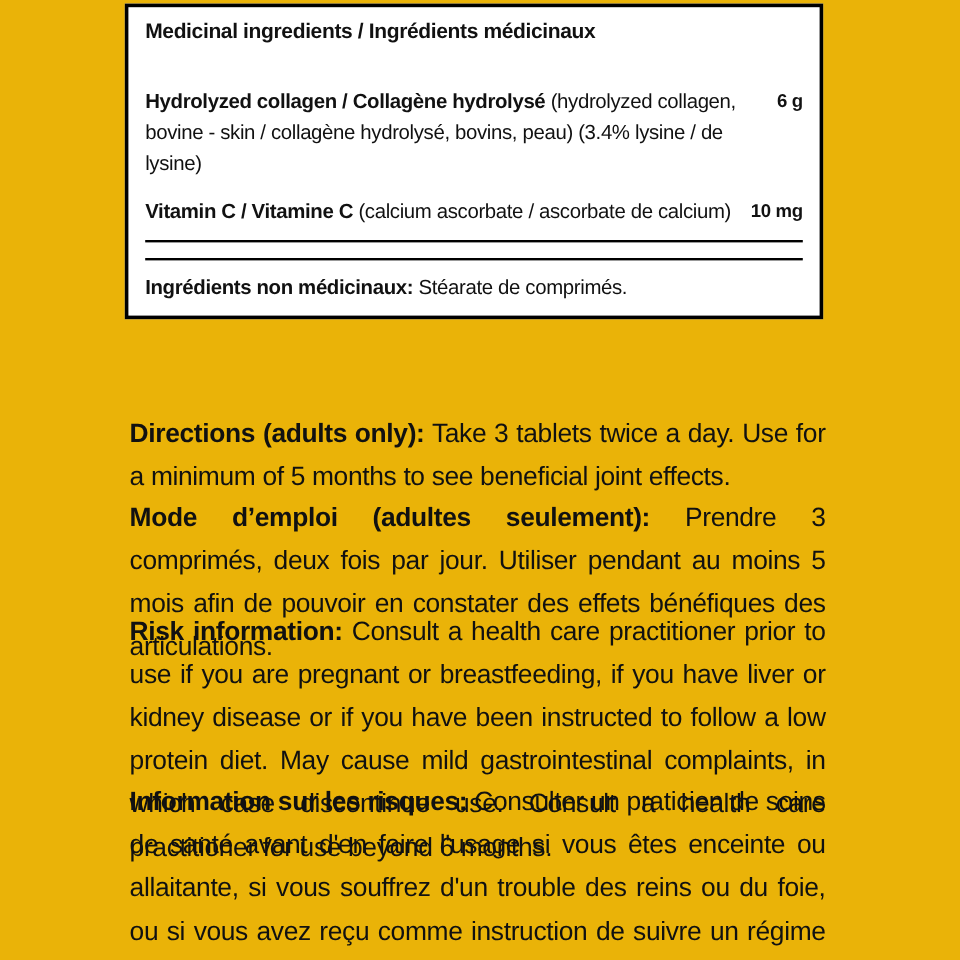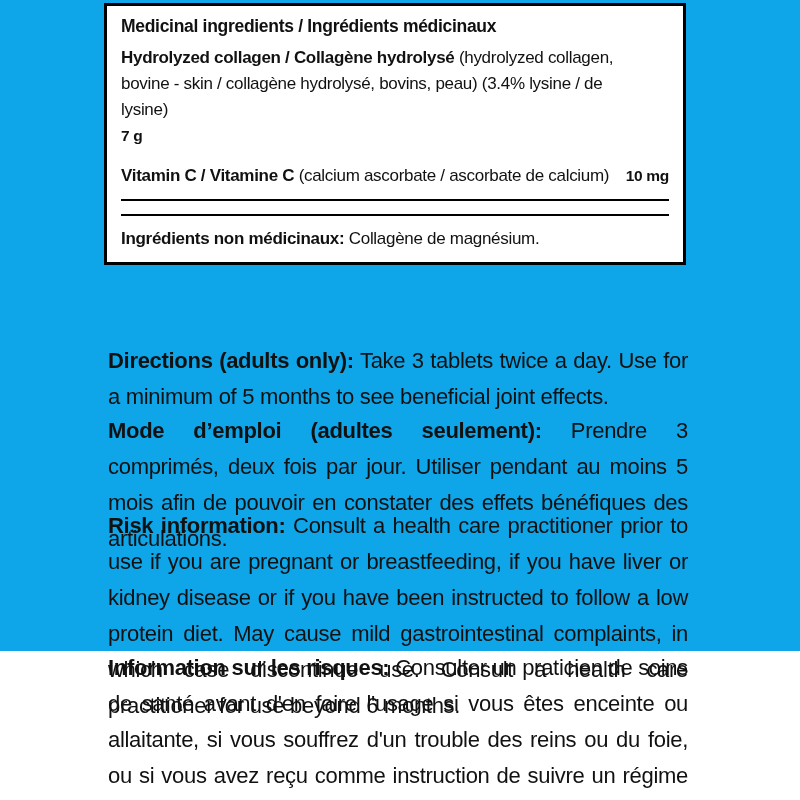--- a/index.html
+++ b/index.html
@@ -2,34 +2,34 @@
 <html><head>
 <meta charset="utf-8">
 <style>
   * { margin:0; padding:0; box-sizing:border-box; }
   html,body { width:800px; height:800px; background:#ffffff; overflow:hidden; }
   body {
     font-family:"Liberation Sans","DejaVu Sans",sans-serif;
     color:#111111;
     letter-spacing:-0.3px;
   }
-  .page { position:relative; width:800px; height:651px; background:#0ea5e9; }
+  .page { position:relative; width:800px; height:800px; background:#eab308; }
 
   
   .panel {
     position:absolute; left:104px; top:3px; width:582px;
     border:3px solid #000000;
     background:#ffffff;
     padding:9px 14px 11px 14px;
   }
   .panel-title { font-weight:bold; font-size:17.5px; line-height:23px; }
   .panel-serving { font-size:17px; line-height:23px; }
 
   .ingredient-row { display:flex; align-items:flex-start; }
-  .row-collagen { margin-top:7px;flex-direction:column; }
+  .row-collagen { margin-top:34px; }
   .row-vitc { margin-top:14px; }
   .ing-name { flex:1 1 auto; font-size:17px; line-height:26px; padding-right:16px; }
   .ing-amount { flex:0 0 auto; font-weight:bold; font-size:15.5px; line-height:26px; white-space:nowrap; }
 
   .rule { border:none; border-top:2px solid #000000; height:0; }
   .rule-1 { margin-top:10px; }
   .rule-2 { margin-top:13px; }
   .nm-line { font-size:17px; line-height:24px; margin-top:11px; }
 
   .b { font-weight:bold; }
@@ -51,39 +51,39 @@
 <div class="page">
 
   <section class="panel">
     <div class="panel-title">Medicinal ingredients / Ingrédients médicinaux</div>
 
     <div class="ingredient-row row-collagen">
       <div class="ing-name">
         <span class="b">Hydrolyzed collagen / Collagène hydrolysé</span>
         <span>(hydrolyzed collagen, bovine - skin / collagène hydrolysé, bovins, peau) (3.4% lysine / de lysine)</span>
       </div>
-      <div class="ing-amount">7 g</div>
+      <div class="ing-amount">6 g</div>
     </div>
 
     <div class="ingredient-row row-vitc">
       <div class="ing-name">
         <span class="b">Vitamin C / Vitamine C</span>
         <span>(calcium ascorbate / ascorbate de calcium)</span>
       </div>
       <div class="ing-amount">10 mg</div>
     </div>
 
     <hr class="rule rule-1">
 
 
     <hr class="rule rule-2">
 
     <div class="nm-line">
       <span class="b">Ingrédients non médicinaux:</span>
-      <span>Collagène de magnésium.</span>
+      <span>Stéarate de comprimés.</span>
     </div>
   </section>
 
   <p class="para para-directions">
     <span class="b">Directions (adults only):</span>
     <span>Take 3 tablets twice a day. Use for a minimum of 5 months to see beneficial joint effects.</span>
   </p>
 
   <p class="para para-mode">
     <span class="b">Mode d’emploi (adultes seulement):</span>

